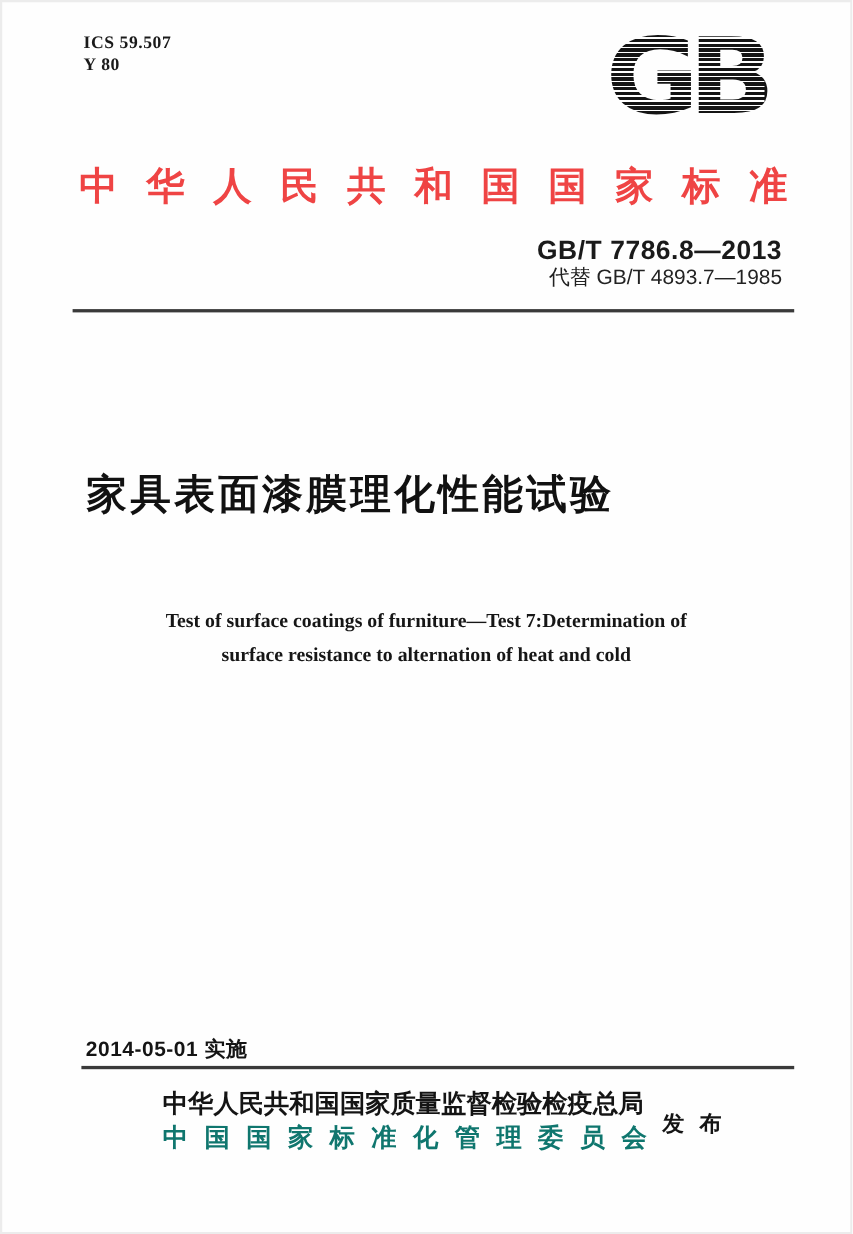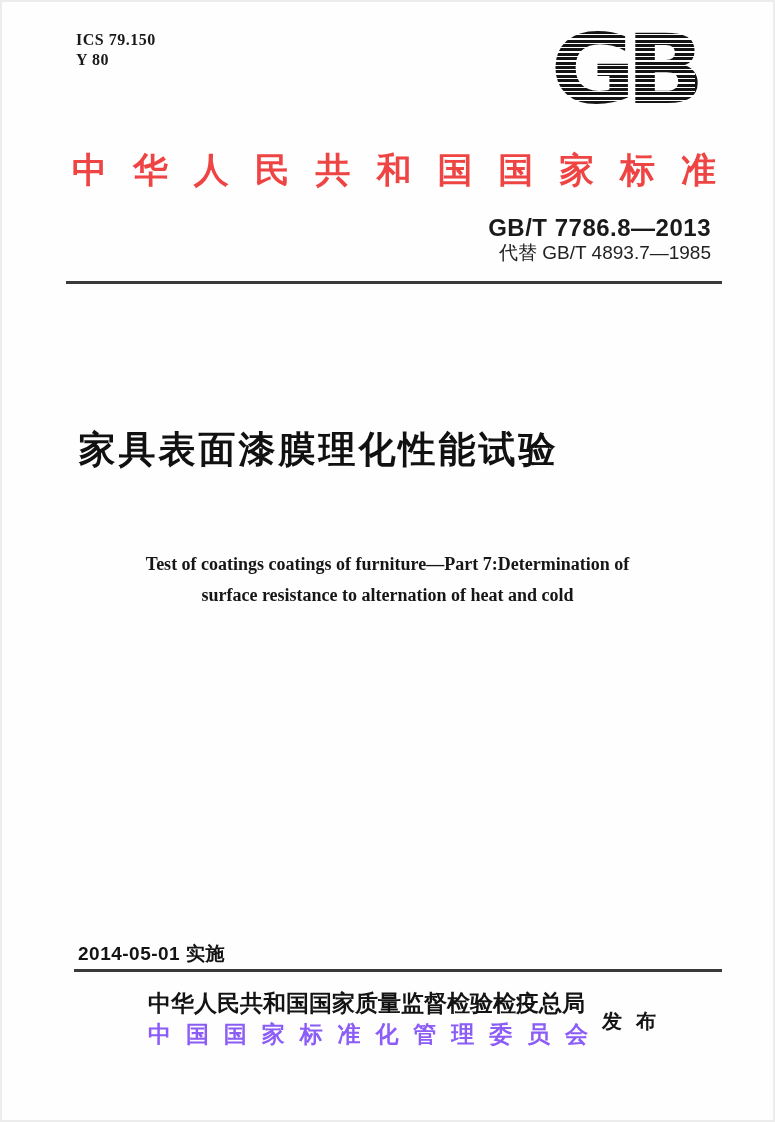--- a/index.html
+++ b/index.html
@@ -174,38 +174,38 @@
     line-height: 31px;
     white-space: nowrap;
     color: #141414;
   }
   .issuer-line2 {
     font-size: 23px;
     font-weight: bold;
     line-height: 31px;
     text-align: justify;
     text-align-last: justify;
-    color: #8b5cf6;
+    color: #0f766e;
   }
   .publish-label {
     font-size: 20px;
     font-weight: bold;
     letter-spacing: 14px;
     white-space: nowrap;
     color: #141414;
     padding-top: 4px;
   }
 </style>
 </head>
 <body>
 
 <div class="page">
 
   <div class="ics-block">
-    <div>ICS 79.150</div>
+    <div>ICS 59.507</div>
     <div>Y 80</div>
   </div>
 
   <div class="gb-logo">
     <span class="letters">GB</span>
     <span class="hatch"></span>
   </div>
 
   <div class="std-heading">中华人民共和国国家标准</div>
 
@@ -214,21 +214,21 @@
     <div class="std-replaces">代替 GB/T 4893.7—1985</div>
   </div>
 
   <div class="rule-top"></div>
 
   <div class="title-cn">
     <div>家具表面漆膜理化性能试验</div>
   </div>
 
   <div class="title-en">
-    <div>Test of coatings coatings of furniture—Part 7:Determination of</div>
+    <div>Test of surface coatings of furniture—Test 7:Determination of</div>
     <div>surface resistance to alternation of heat and cold</div>
   </div>
 
   <div class="dates-row">
     <span>2014-05-01 实施</span>
   </div>
 
   <div class="rule-bottom"></div>
 
   <div class="issuer">

